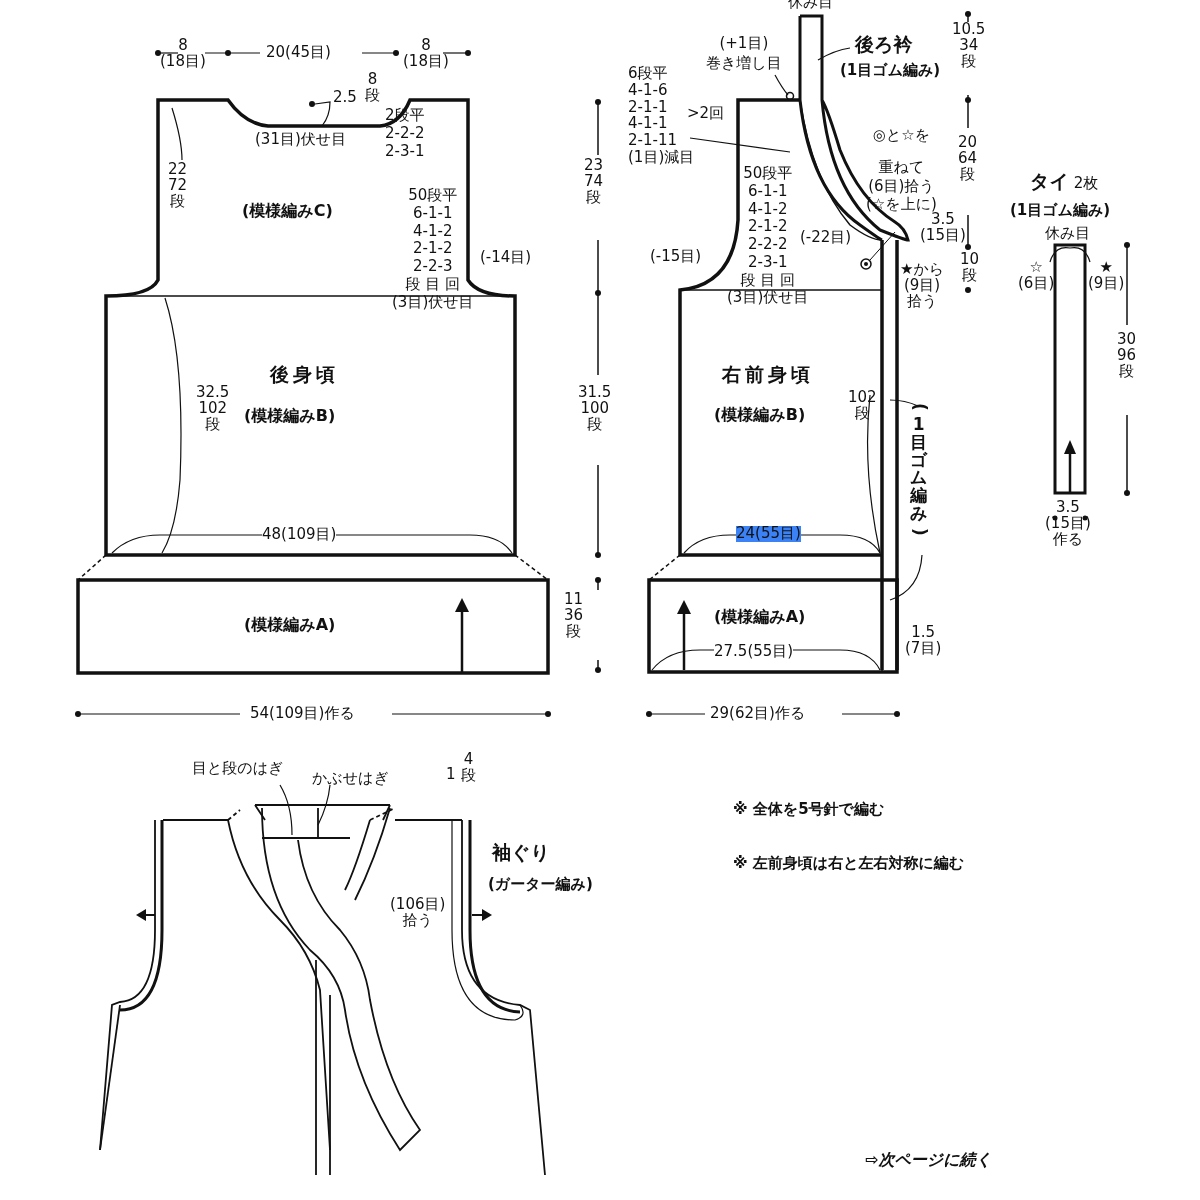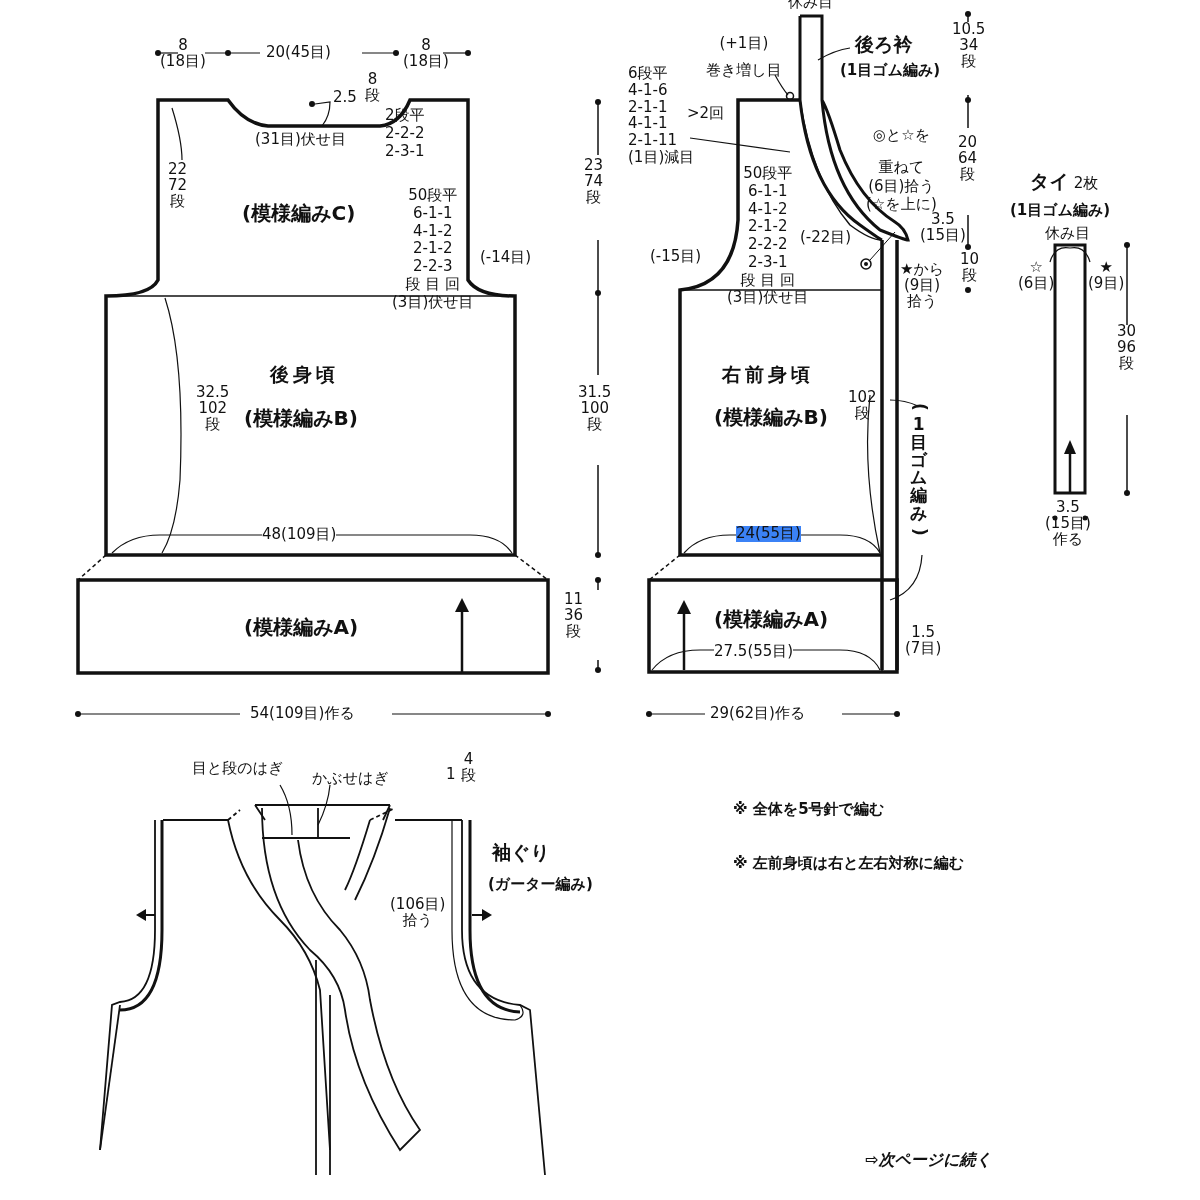--- a/index.html
+++ b/index.html
@@ -2,21 +2,21 @@
 <html><head>
 <meta charset="utf-8">
 <style>
   html, body { margin: 0; padding: 0; background: #ffffff; }
   body { width: 1200px; height: 1200px; position: relative; overflow: hidden;
          font-family: "DejaVu Sans", "Liberation Sans", sans-serif; color: #111; }
   svg.main { position: absolute; left: 0; top: 0; }
   .t { position: absolute; white-space: nowrap; font-size: 15px; line-height: 1.05; color: #111; }
   .b { font-weight: bold; }
   .lg { font-size: 19px; font-weight: bold; }
-  .md { font-size: 20px; font-weight: bold; }
+  .md { font-size: 16px; font-weight: bold; }
   .v { text-align: center; }
   .note { font-size: 15px; font-weight: bold; }
   .stack span { display: block; text-align: center; }
 </style>
 </head>
 <body>
 
 <svg class="main" width="1200" height="1200" viewBox="0 0 1200 1200">
   <g fill="none" stroke="#111">
 
@@ -237,21 +237,21 @@
   <span>段</span>
 </div>
 <div class="t v stack" style="left:564px;top:592px;">
   <span>11</span>
   <span>36</span>
   <span>段</span>
 </div>
 
 <div class="t v stack" style="left:706px;top:36px;">
   <span>(+1目)</span>
-  <span style="margin-top:11px">巻き増し目</span>
+  <span style="margin-top:4px">巻き増し目</span>
 </div>
 <div class="t stack" style="left:628px;top:66px;">
   <span style="text-align:left">6段平</span>
   <span style="text-align:left;margin-top:1px">4-1-6</span>
   <span style="text-align:left;margin-top:1px">2-1-1</span>
   <span style="text-align:left;margin-top:1px">4-1-1</span>
   <span style="text-align:left;margin-top:1px">2-1-11</span>
   <span style="text-align:left;margin-top:1px">(1目)減目</span>
 </div>
 <div class="t" style="left:687px;top:106px;">&gt;2回</div>
@@ -332,21 +332,21 @@
 <div class="t b" style="left:1010px;top:203px;">(1目ゴム編み)</div>
 <div class="t" style="left:1045px;top:226px;">休み目</div>
 <div class="t v stack" style="left:1018px;top:260px;">
   <span>☆</span>
   <span>(6目)</span>
 </div>
 <div class="t v stack" style="left:1088px;top:260px;">
   <span>★</span>
   <span>(9目)</span>
 </div>
-<div class="t v stack" style="left:1117px;top:324px;">
+<div class="t v stack" style="left:1117px;top:332px;">
   <span>30</span>
   <span>96</span>
   <span>段</span>
 </div>
 <div class="t v stack" style="left:1045px;top:500px;">
   <span>3.5</span>
   <span>(15目)</span>
   <span>作る</span>
 </div>
 

